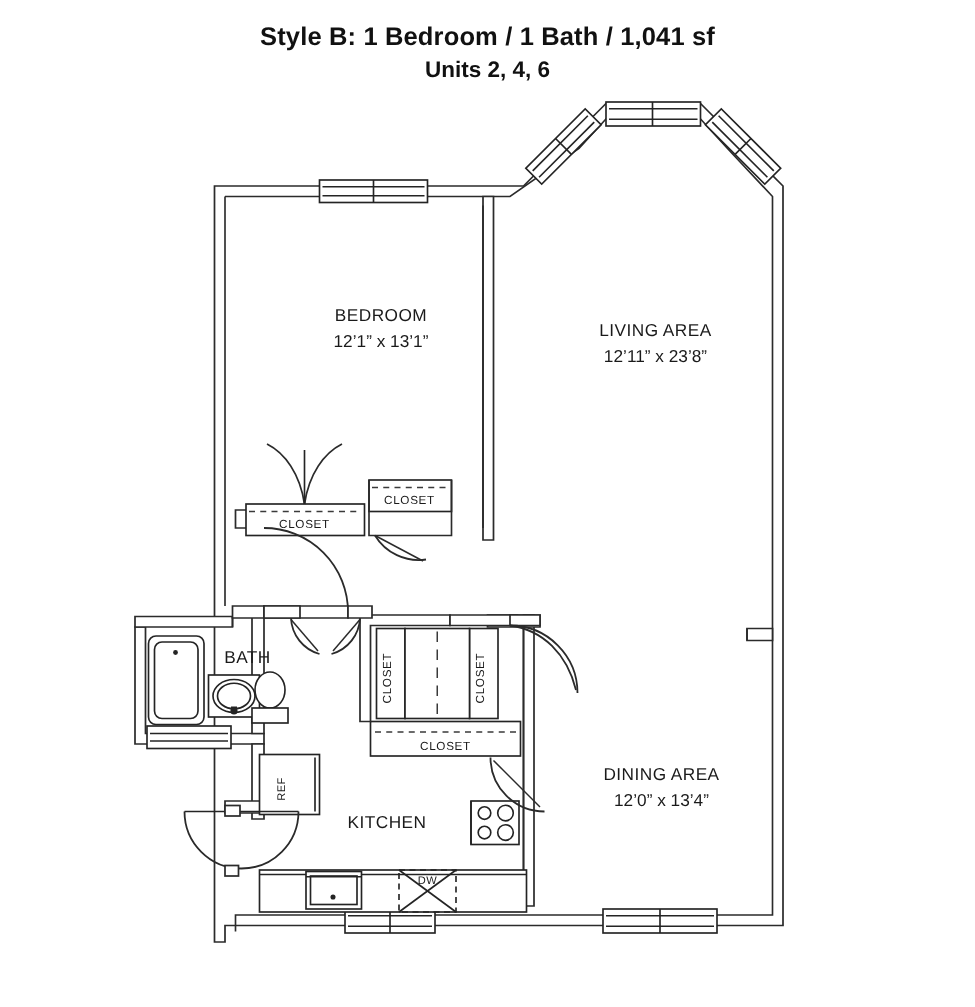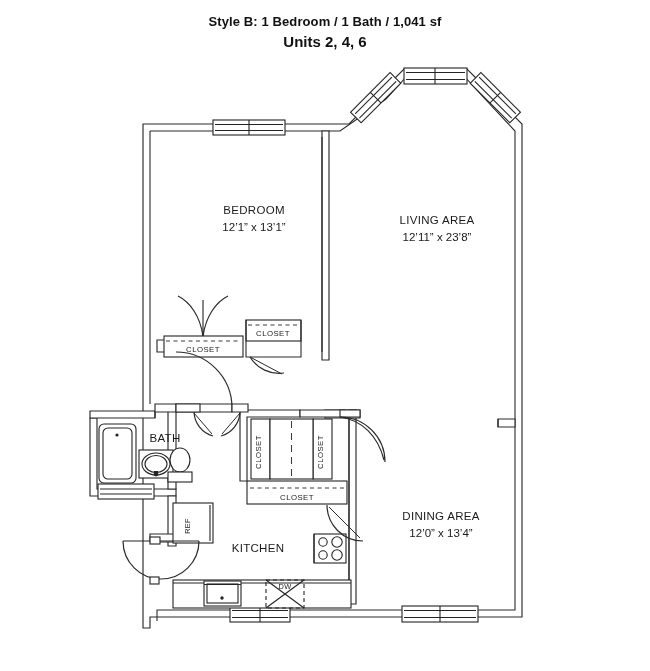--- a/index.html
+++ b/index.html
@@ -22,21 +22,21 @@
     height: 671px;
   }
   .title-block {
     position: absolute;
     top: 14px;
     left: 0;
     width: 650px;
     text-align: center;
   }
   .title-main {
-    font-size: 13px;
+    font-size: 17px;
     font-weight: bold;
     letter-spacing: .1px;
     color: #111;
     line-height: 1.25;
   }
   .title-sub {
     font-size: 15px;
     font-weight: bold;
     color: #111;
     margin-top: 3px;

